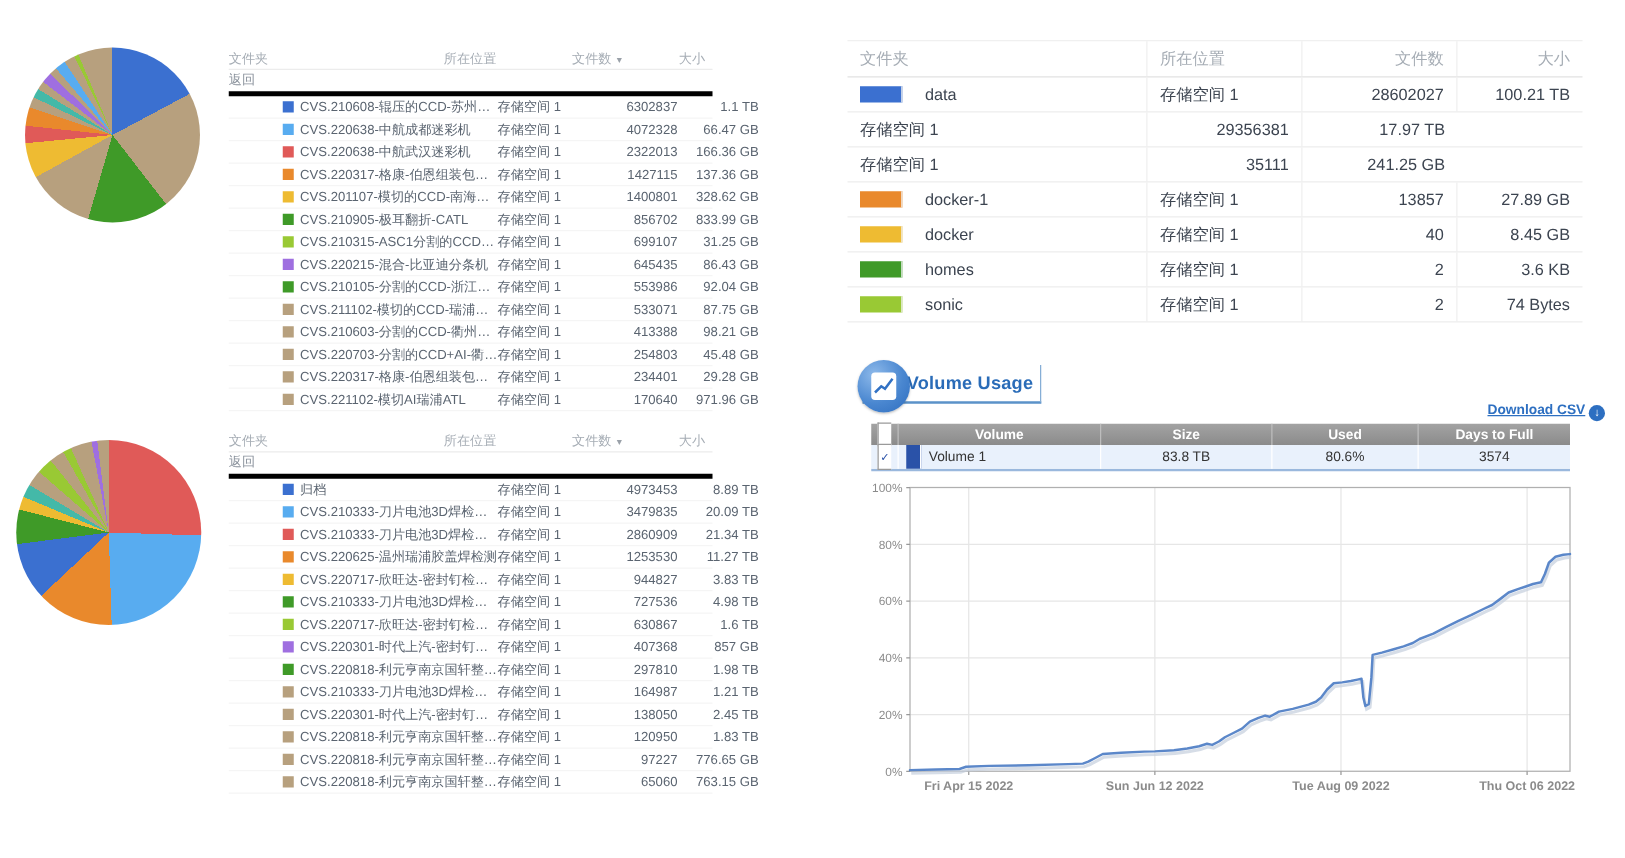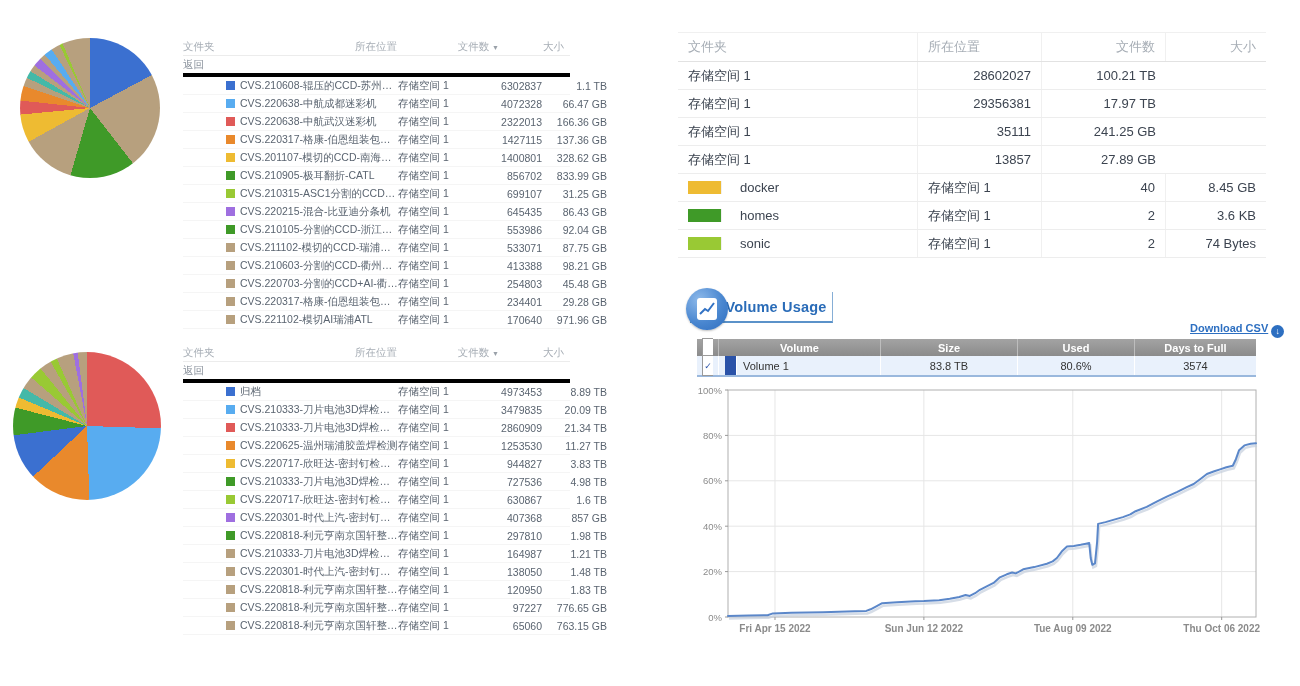--- a/index.html
+++ b/index.html
@@ -292,21 +292,21 @@
       <span class="num">164987</span>
       <span class="num">1.21 TB</span>
     </div>
     <div class="mt-row">
       <span class="mt-name">
         <span class="sq" style="background: rgb(183, 160, 126);"></span>
         <span class="lbl">CVS.220301-时代上汽-密封钉检测-2D</span>
       </span>
       <span class="mt-loc">存储空间 1</span>
       <span class="num">138050</span>
-      <span class="num">1.48 TB</span>
+      <span class="num">2.45 TB</span>
     </div>
     <div class="mt-row">
       <span class="mt-name">
         <span class="sq" style="background: rgb(183, 160, 126);"></span>
         <span class="lbl">CVS.220818-利元亨南京国轩整线-质量焊-2D</span>
       </span>
       <span class="mt-loc">存储空间 1</span>
       <span class="num">120950</span>
       <span class="num">1.83 TB</span>
     </div>
@@ -331,35 +331,43 @@
   </div>
 
 <div id="table3" class="abs big-table" style="left:678px;top:32px;">
     <div class="bt-head">
       <span>文件夹</span>
       <span>所在位置</span>
       <span class="num">文件数</span>
       <span class="num">大小</span>
     </div>
     <div class="bt-row">
+      <span class="bt-name">
+        <span class="sq" style="background: rgb(59, 112, 208);"></span>
+        <span>data</span>
+      </span>
       <span>存储空间 1</span>
       <span class="num">28602027</span>
       <span class="num">100.21 TB</span>
     </div>
     <div class="bt-row">
       <span>存储空间 1</span>
       <span class="num">29356381</span>
       <span class="num">17.97 TB</span>
     </div>
     <div class="bt-row">
       <span>存储空间 1</span>
       <span class="num">35111</span>
       <span class="num">241.25 GB</span>
     </div>
     <div class="bt-row">
+      <span class="bt-name">
+        <span class="sq" style="background: rgb(233, 137, 44);"></span>
+        <span>docker-1</span>
+      </span>
       <span>存储空间 1</span>
       <span class="num">13857</span>
       <span class="num">27.89 GB</span>
     </div>
     <div class="bt-row">
       <span class="bt-name">
         <span class="sq" style="background: rgb(238, 187, 50);"></span>
         <span>docker</span>
       </span>
       <span>存储空间 1</span>

